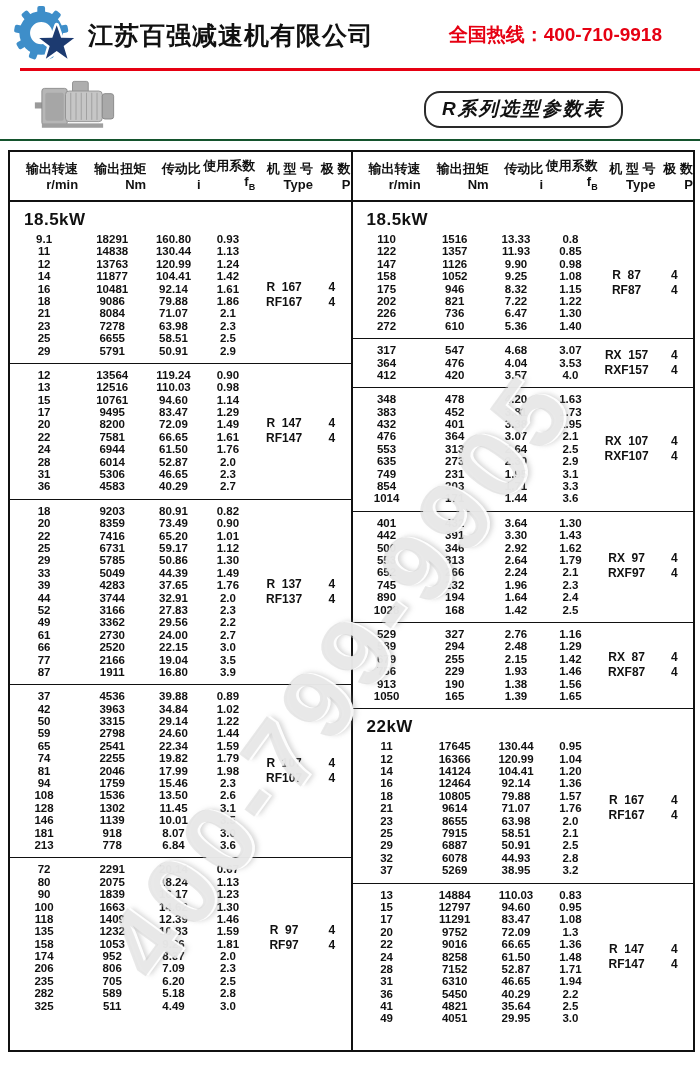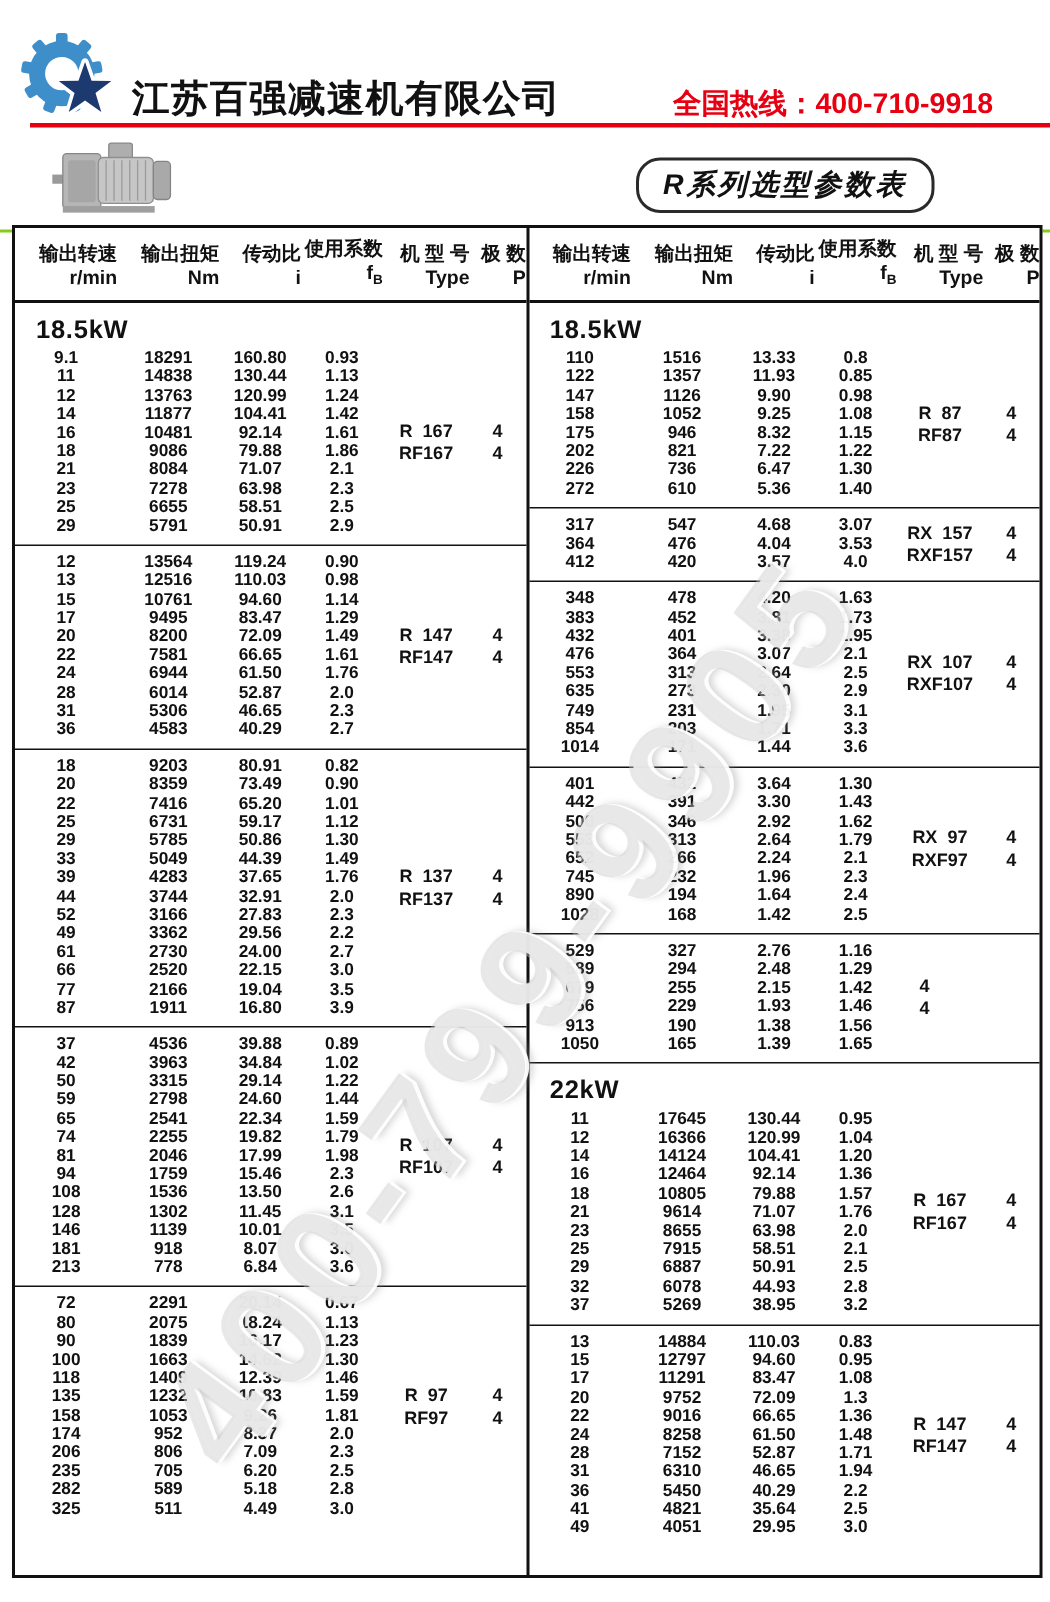--- a/index.html
+++ b/index.html
@@ -1,27 +1,27 @@
 <!DOCTYPE html>
 <html style="--accent: #e60012;"><head>
 <meta charset="utf-8">
 <style>
   html,body{margin:0;padding:0;background:#e9e9e9;}
   .page{position:relative;width:700px;height:1068px;background:#ffffff;margin:0 auto;
         font-family:"Liberation Sans","DejaVu Sans",sans-serif;color:#111;overflow:hidden;}
 
   
-  .top{display:flex;align-items:flex-end;height:66px;padding:16px 8px 0 10px;}
+  .top{display:flex;align-items:center;height:66px;padding:2px 8px 0 10px;}
   .logo{width:74px;height:62px;flex:0 0 auto;}
   .company{font-size:25px;font-weight:700;letter-spacing:1px;margin-left:4px;white-space:nowrap;}
   .hotline{margin-left:auto;margin-right:30px;color:var(--accent,#e60012);font-size:19px;font-weight:700;white-space:nowrap;}
   .redbar{height:3px;background:var(--accent,#e60012);margin-left:20px;}
 
   
-  .sub{position:relative;height:68px;border-bottom:2px solid #84cc16;display:flex;align-items:center;}
+  .sub{position:relative;height:68px;border-bottom:2px solid #14532d;display:flex;align-items:center;}
   .prod{margin-left:34px;width:84px;height:56px;}
   .series-box{position:absolute;left:424px;top:20px;border:2px solid #2a2a2a;border-radius:16px;
               padding:3px 16px 4px;font-size:19px;font-weight:700;font-style:italic;letter-spacing:2px;background:#fff;white-space:nowrap;}
 
   
   .tablewrap{position:absolute;left:8px;right:5px;top:150px;bottom:16px;border:2px solid #111;display:flex;background:#fff;}
   .half{width:50%;display:flex;flex-direction:column;min-width:0;}
   .half.left{border-right:2px solid #111;}
   .thead{height:48px;border-bottom:2px solid #111;display:grid;grid-template-columns:20% 20% 16% 16% 17% 11%;align-items:center;flex:0 0 auto;}
   .hcell{text-align:right;font-weight:700;}
@@ -834,20 +834,24 @@
                   <span class="cell">1.38</span>
                   <span class="cell">1.56</span>
                 </div>
                 <div class="row">
                   <span class="cell">1050</span>
                   <span class="cell">165</span>
                   <span class="cell">1.39</span>
                   <span class="cell">1.65</span>
                 </div>
               </div>
+              <div class="type-col">
+                <div class="model">RX  87</div>
+                <div class="model">RXF87</div>
+              </div>
               <div class="poles-col">
                 <div class="pole">4</div>
                 <div class="pole">4</div>
               </div>
             </div>
           </div>
           <div class="block">
             <div class="section-title">22kW</div>
             <div class="block-body">
               <div class="rows-col">

